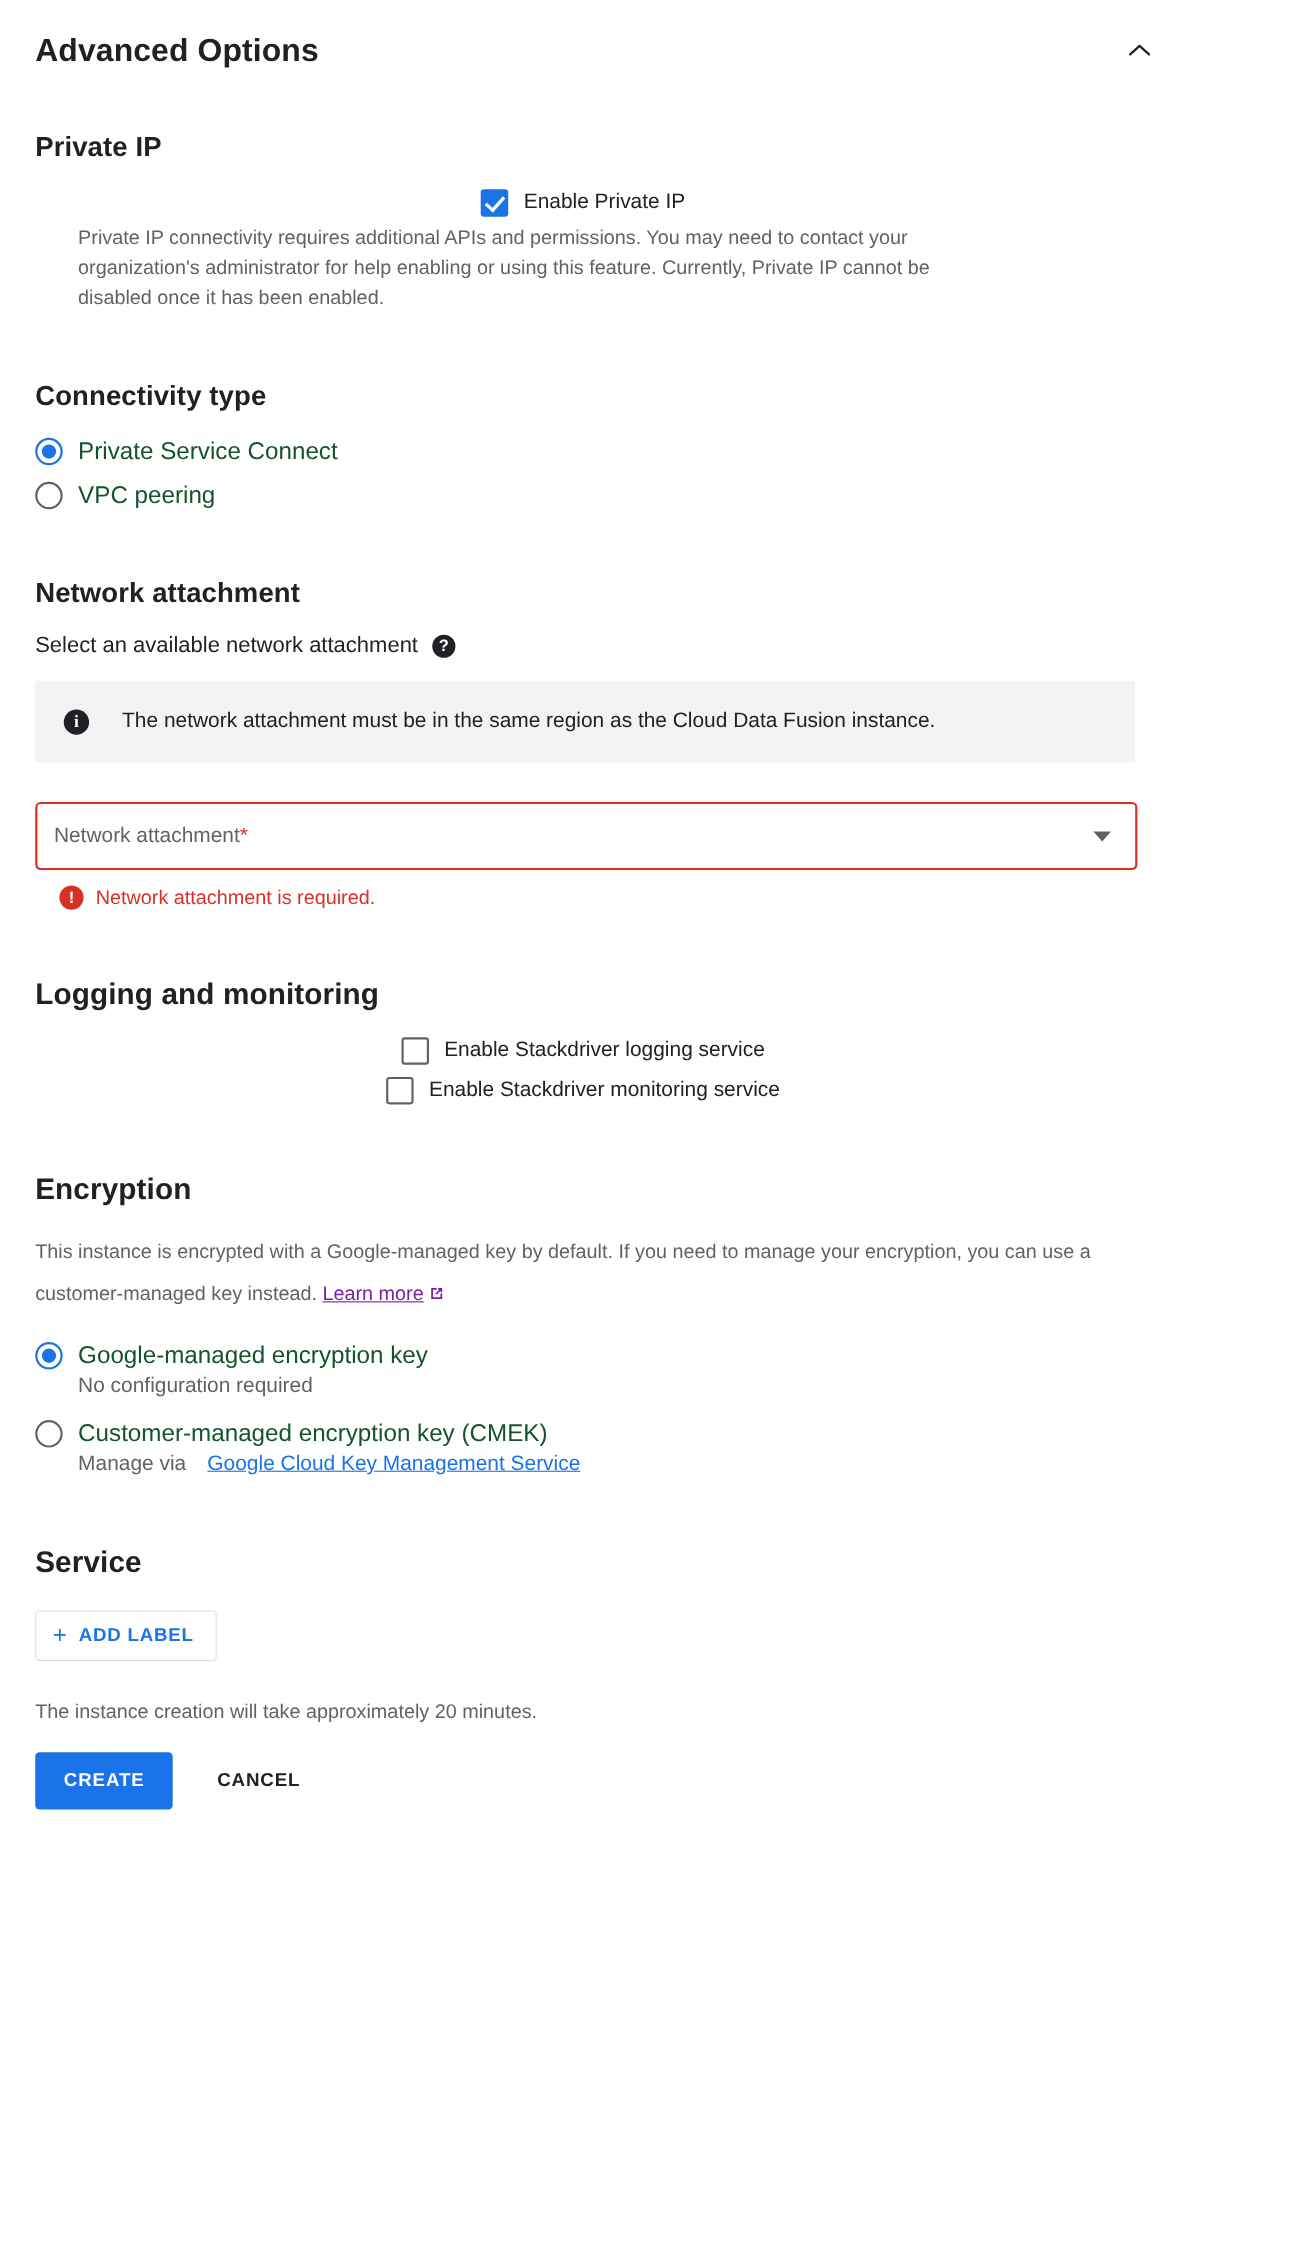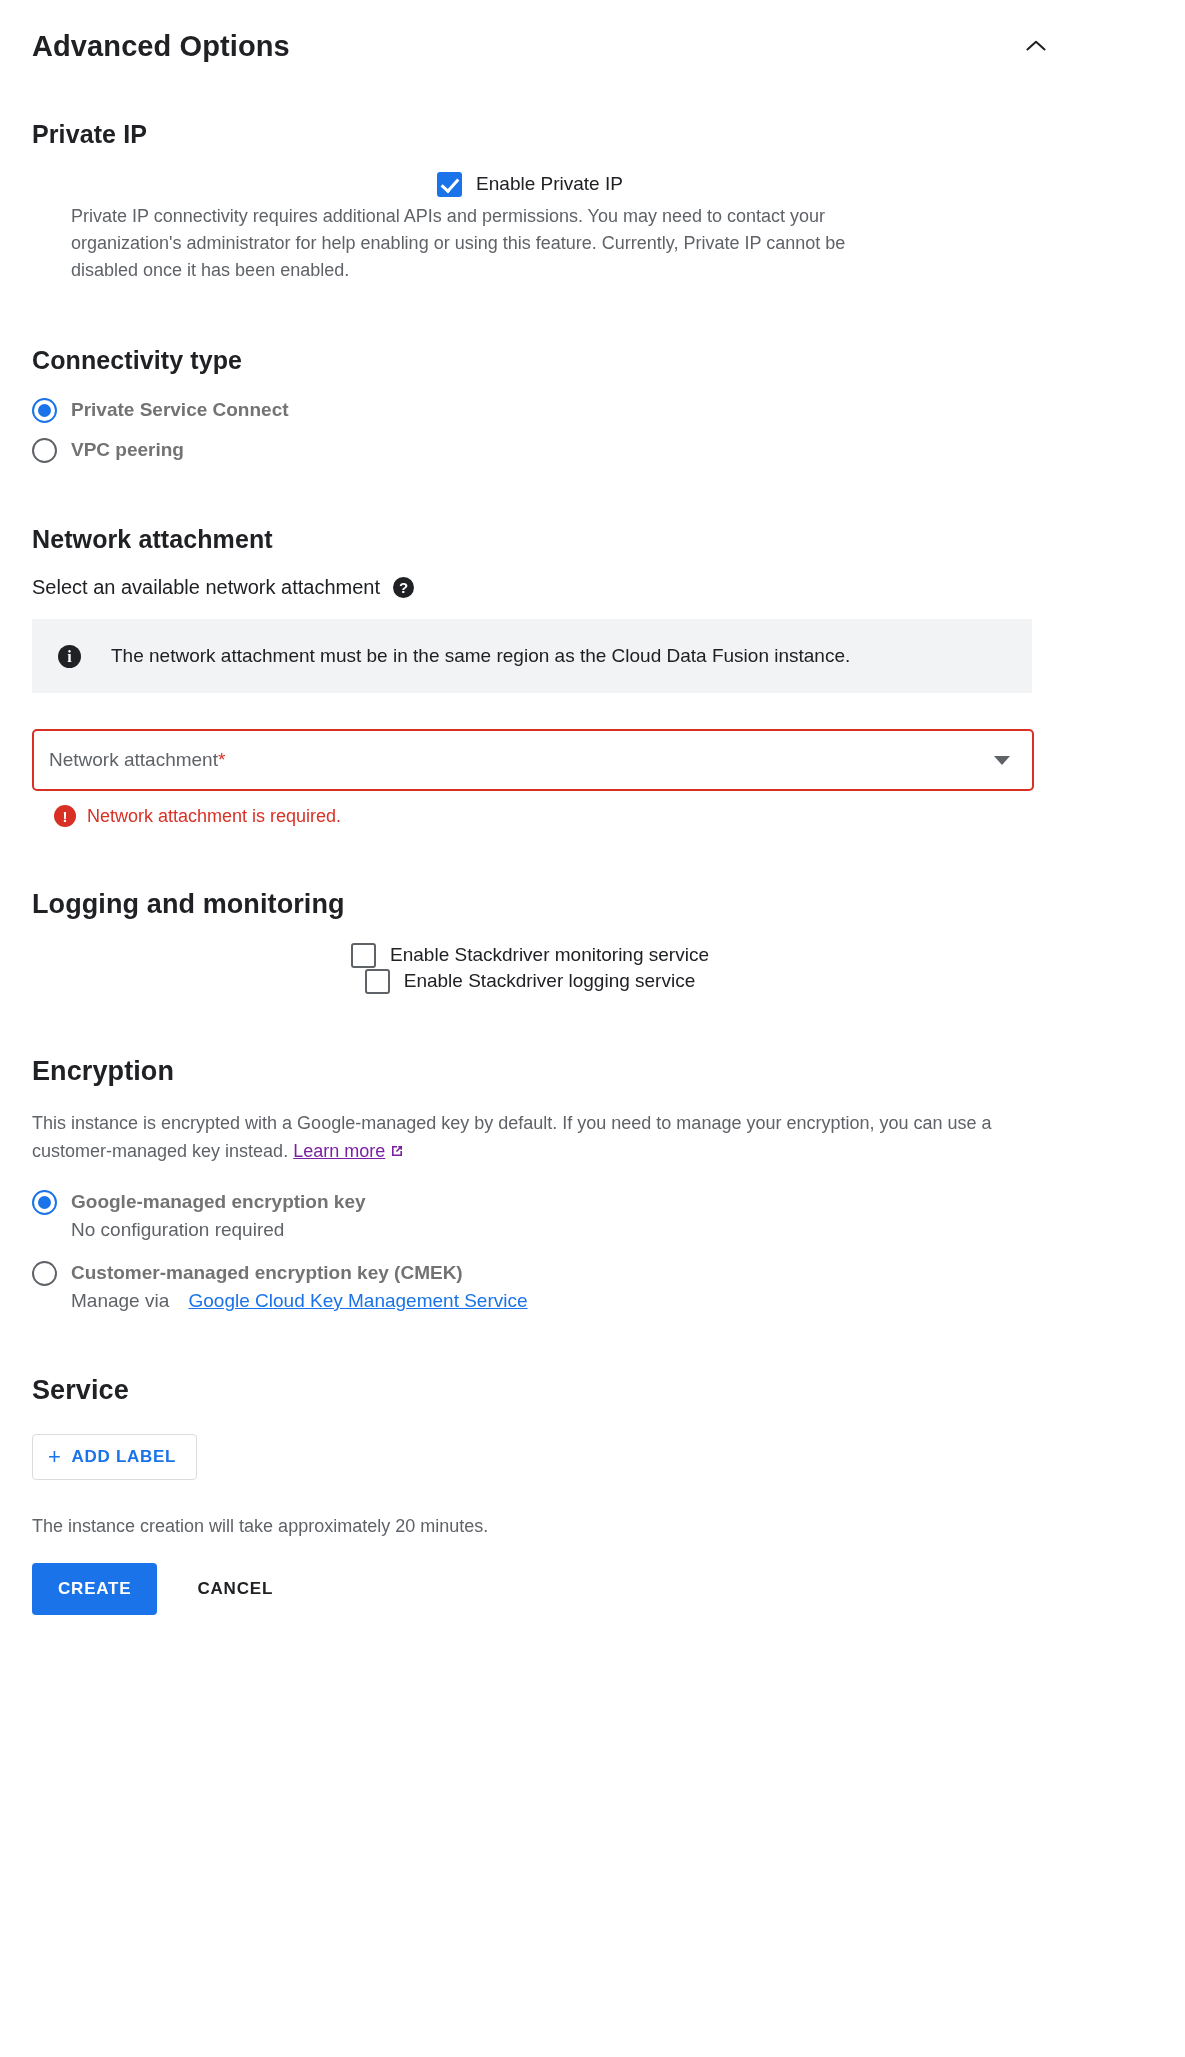--- a/index.html
+++ b/index.html
@@ -124,21 +124,21 @@
   .radio.off { border: 2px solid #5f6368; background: #fff; }
   .radio.on::after {
     content: "";
     position: absolute;
     left: 50%; top: 50%;
     width: 13px; height: 13px;
     margin-left: -6.5px; margin-top: -6.5px;
     border-radius: 50%;
     background: #1a73e8;
   }
-  .radio-label { font-size: 19px; color: #737373; line-height: 26px; font-weight: bold; }
+  .radio-label { font-size: 22px; color: #14532d; line-height: 26px; }
   .radio-sub {
     font-size: 19px;
     color: #5f6368;
     margin: 3px 0 0 39px;
     line-height: 24px;
   }
 
   
   .subhead-row {
     display: flex;
@@ -233,21 +233,21 @@
     font-weight: bold;
     display: flex;
     align-items: center;
     justify-content: center;
   }
   .error-text { font-size: 18px; color: #d93025; }
   .block-lg { margin-bottom: 62px; }
 
   .enc-desc {
     font-size: 18px;
-    line-height: 28px;
+    line-height: 38px;
     color: #5f6368;
     max-width: 975px;
     margin-bottom: 22px;
   }
   a.link {
     color: #7b1fa2;
     text-decoration: underline;
     cursor: pointer;
   }
   a.link-blue {
@@ -372,27 +372,27 @@
       <div class="caret"></div>
     </div>
     <div class="error-row">
       <div class="error-icon">!</div>
       <div class="error-text">Network attachment is required.</div>
     </div>
   </div>
 
   <div class="block-lg">
     <h2 class="section-title big">Logging and monitoring</h2>
+    <div class="check-row mb8">
+      <div class="cbox unchecked"></div>
+      <div class="check-label">Enable Stackdriver logging service</div>
+    </div>
     <div class="check-row">
       <div class="cbox unchecked"></div>
       <div class="check-label">Enable Stackdriver monitoring service</div>
-    </div>
-    <div class="check-row mb8">
-      <div class="cbox unchecked"></div>
-      <div class="check-label">Enable Stackdriver logging service</div>
     </div>
   </div>
 
   <div class="block-lg">
     <h2 class="section-title big">Encryption</h2>
     <div class="enc-desc">
       <span>This instance is encrypted with a Google-managed key by default. If you need to manage your encryption, you can use a customer-managed key instead.</span>
       <a class="link">Learn more</a><span class="ext-icon"><svg width="16" height="16" viewBox="0 0 16 16">
             <path d="M3 3h5v1.6H4.6v6.8h6.8V8H13v5H3V3z" fill="#7b1fa2"></path>
             <path d="M9.3 3H13v3.7h-1.5V5.5L8 9l-1.1-1.1 3.5-3.4H9.3V3z" fill="#7b1fa2"></path>

